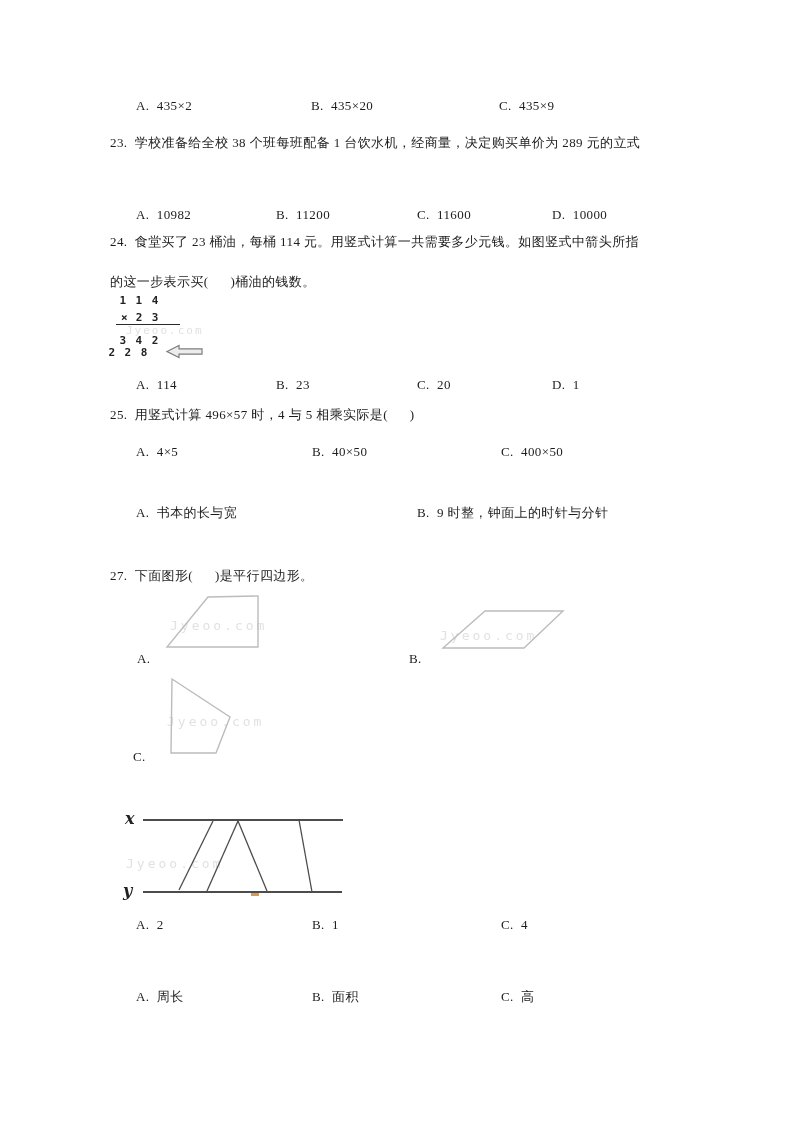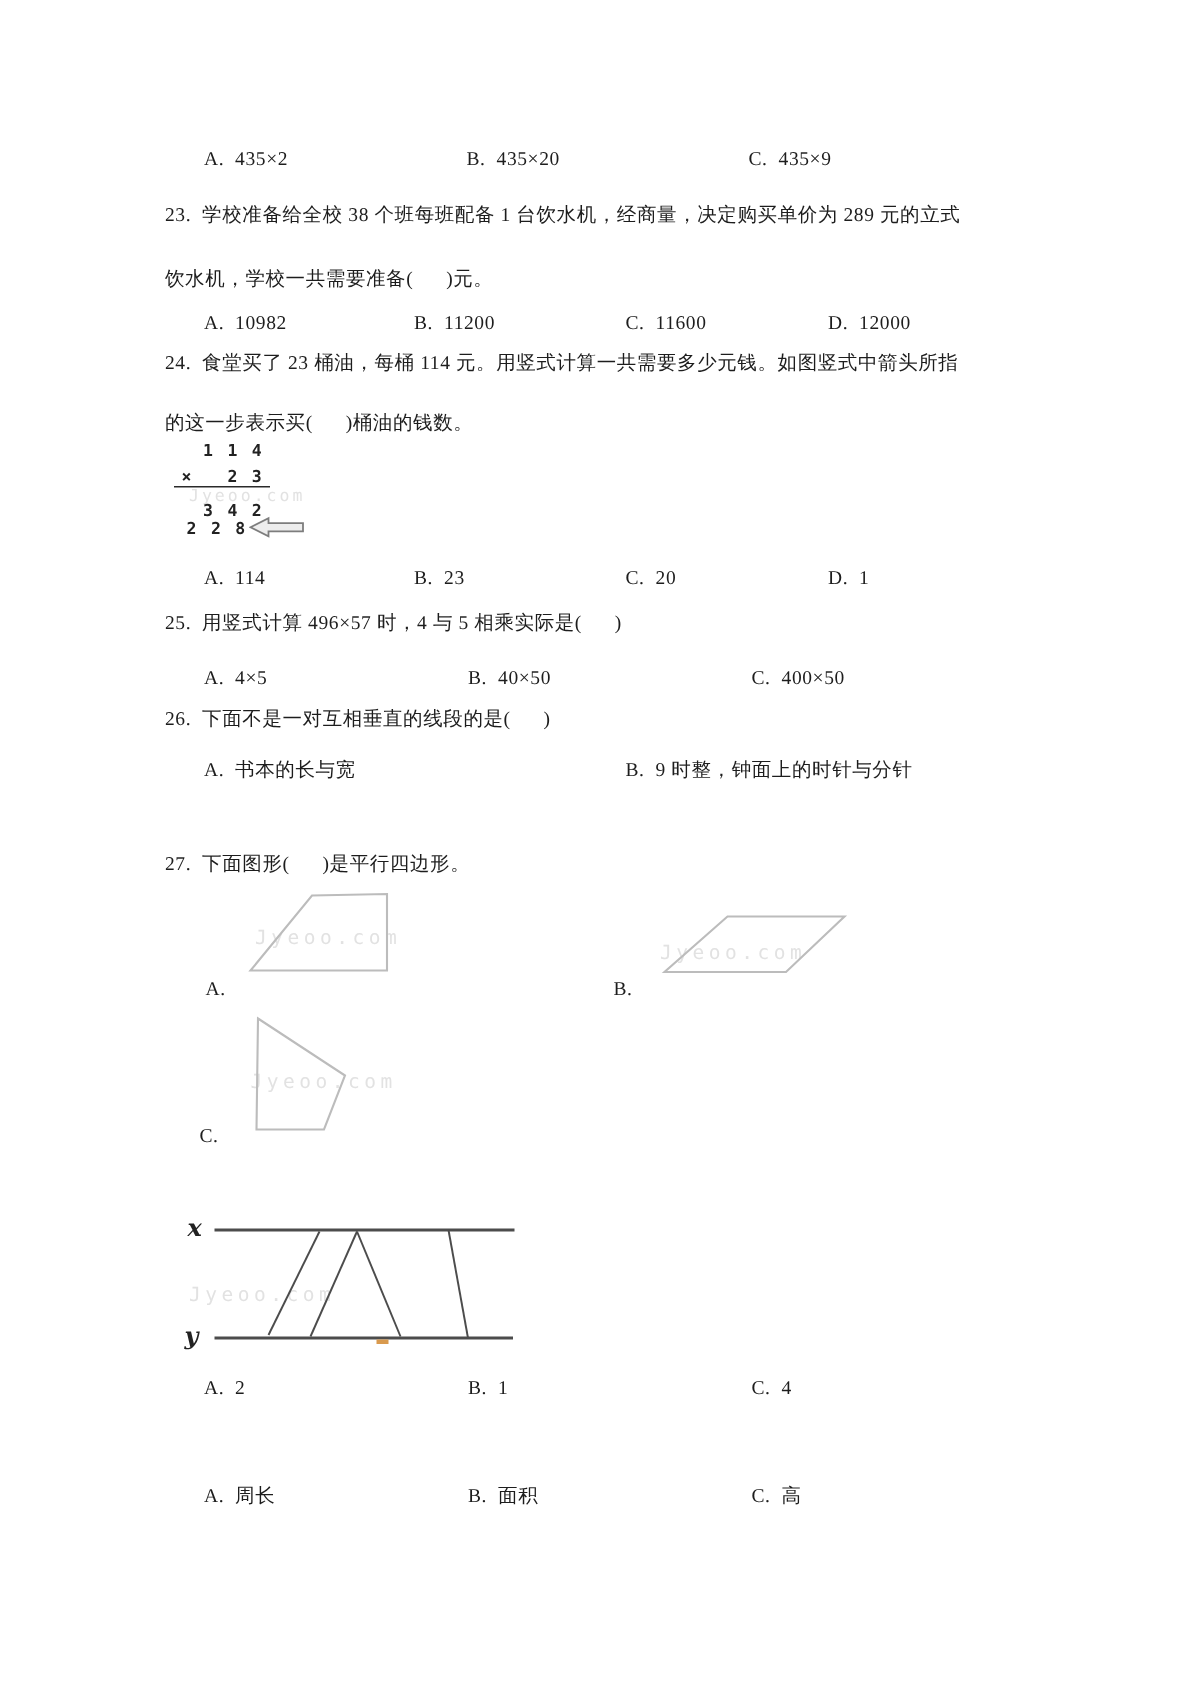--- a/index.html
+++ b/index.html
@@ -8,42 +8,41 @@
     font-family:"Liberation Serif","DejaVu Serif",serif;color:#1d1d1d;
   }
   .t{position:absolute;white-space:pre;font-size:13px;line-height:22px;letter-spacing:0.4px;}
   .wm{position:absolute;white-space:pre;font-family:"DejaVu Sans Mono","Liberation Mono",monospace;
       font-size:13px;letter-spacing:3px;color:#e2e2e2;}
   .var{font-style:italic;font-family:"Liberation Serif","DejaVu Serif",serif;}
   
   #calc{position:absolute;left:118px;top:293px;width:58px;
         font-family:"DejaVu Sans Mono","Liberation Mono",monospace;
         font-weight:bold;font-size:11px;letter-spacing:1.5px;color:#222;}
-  .calc-row{position:absolute;right:0;text-align:left;white-space:pre;}
+  .calc-row{position:absolute;right:16px;text-align:left;white-space:pre;}
   #calc-sign{position:absolute;left:3px;top:18px;}
   #calc-rule{position:absolute;left:-2px;top:31px;width:64px;border-top:1.6px solid #2a2a2a;}
   .fig-label{position:absolute;font-family:"DejaVu Serif","Liberation Serif",serif;
              font-style:italic;font-weight:bold;font-size:16px;color:#222;}
   svg{position:absolute;}
 </style>
 </head>
 <body>
 
 <div id="page">
 
   <span class="t" style="left:136px;top:95px">A.  435×2</span>
   <span class="t" style="left:311px;top:95px">B.  435×20</span>
   <span class="t" style="left:499px;top:95px">C.  435×9</span>
 
   <span class="t" style="left:110px;top:132px">23.  学校准备给全校 38 个班每班配备 1 台饮水机，经商量，决定购买单价为 289 元的立式</span>
-  <span class="t" style="left:110px;top:175px">饮水机，学校一共需要准备(      )元。</span>
   <span class="t" style="left:136px;top:204px">A.  10982</span>
   <span class="t" style="left:276px;top:204px">B.  11200</span>
   <span class="t" style="left:417px;top:204px">C.  11600</span>
-  <span class="t" style="left:552px;top:204px">D.  12000</span>
+  <span class="t" style="left:552px;top:204px">D.  10000</span>
 
   <span class="t" style="left:110px;top:231px">24.  食堂买了 23 桶油，每桶 114 元。用竖式计算一共需要多少元钱。如图竖式中箭头所指</span>
   <span class="t" style="left:110px;top:271px">的这一步表示买(      )桶油的钱数。</span>
 
   <span class="wm" style="left:126px;top:324px;font-size:11px;letter-spacing:2px">Jyeoo.com</span>
 
   <div id="calc">
     <div class="calc-row" style="top:1px">1 1 4</div>
     <span id="calc-sign">×</span>
     <div class="calc-row" style="top:18px">2 3</div>
@@ -59,21 +58,20 @@
   <span class="t" style="left:136px;top:374px">A.  114</span>
   <span class="t" style="left:276px;top:374px">B.  23</span>
   <span class="t" style="left:417px;top:374px">C.  20</span>
   <span class="t" style="left:552px;top:374px">D.  1</span>
 
   <span class="t" style="left:110px;top:404px">25.  用竖式计算 496×57 时，4 与 5 相乘实际是(      )</span>
   <span class="t" style="left:136px;top:441px">A.  4×5</span>
   <span class="t" style="left:312px;top:441px">B.  40×50</span>
   <span class="t" style="left:501px;top:441px">C.  400×50</span>
 
-  <span class="t" style="left:110px;top:468px">26.  下面不是一对互相垂直的线段的是(      )</span>
   <span class="t" style="left:136px;top:502px">A.  书本的长与宽</span>
   <span class="t" style="left:417px;top:502px">B.  9 时整，钟面上的时针与分针</span>
 
   <span class="t" style="left:110px;top:565px">27.  下面图形(      )是平行四边形。</span>
 
   <span class="wm" style="left:170px;top:618px">Jyeoo.com</span>
   <svg style="left:160px;top:590px" width="105" height="62" viewBox="0 0 105 62">
     <polygon points="48,7 98,6 98,57 7,57" fill="none" stroke="#bcbcbc" stroke-width="1.4"></polygon>
   </svg>
 

